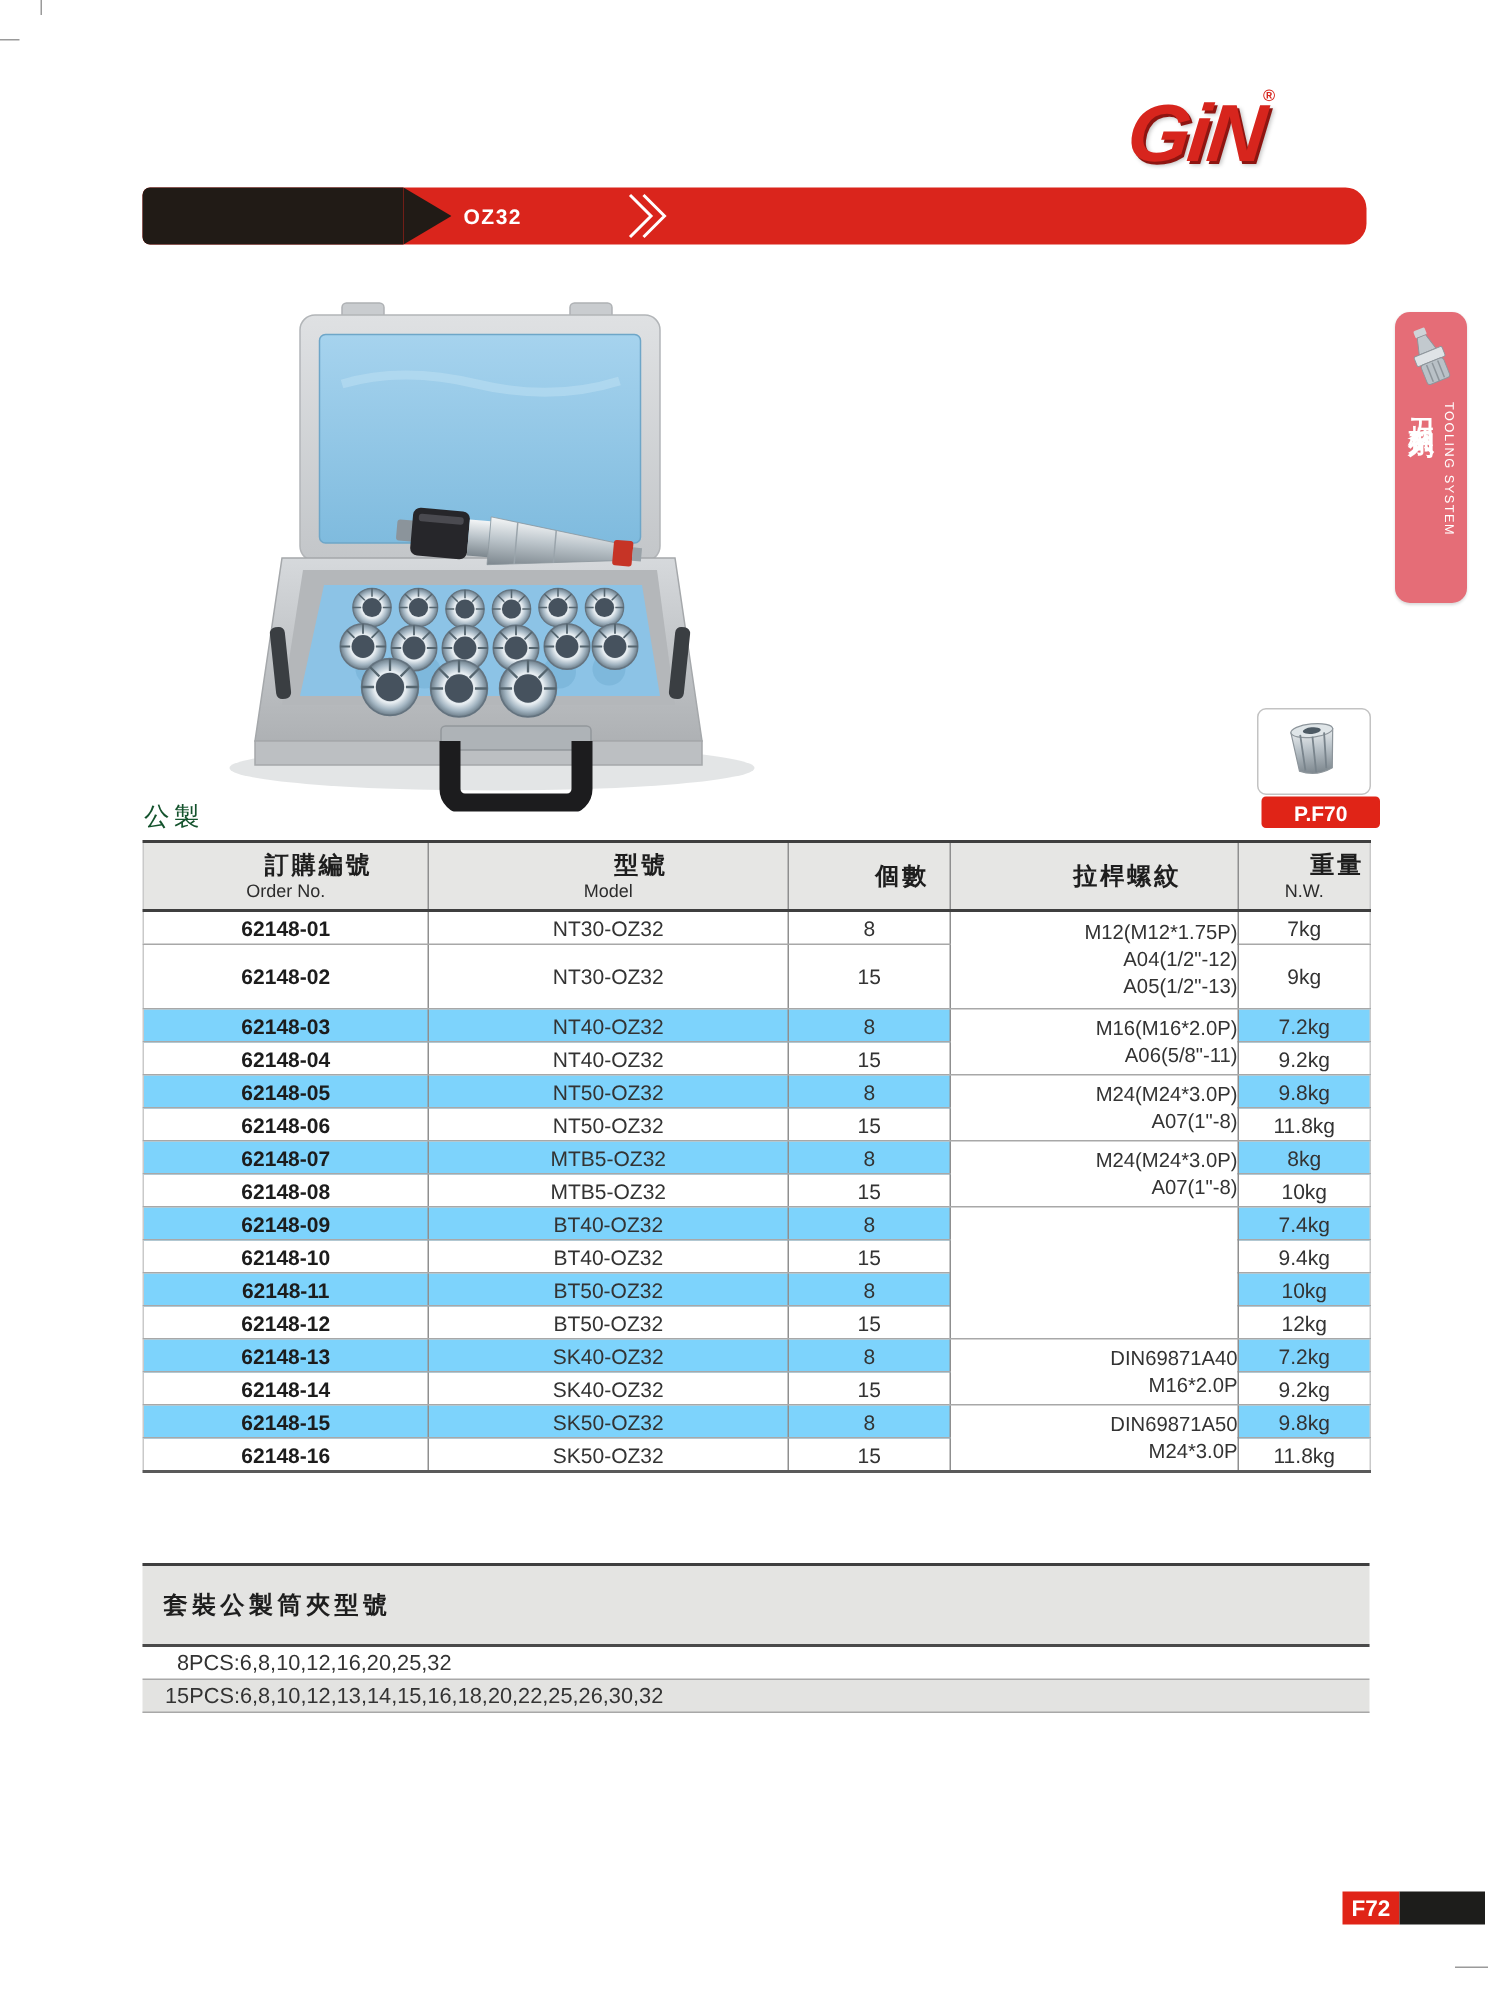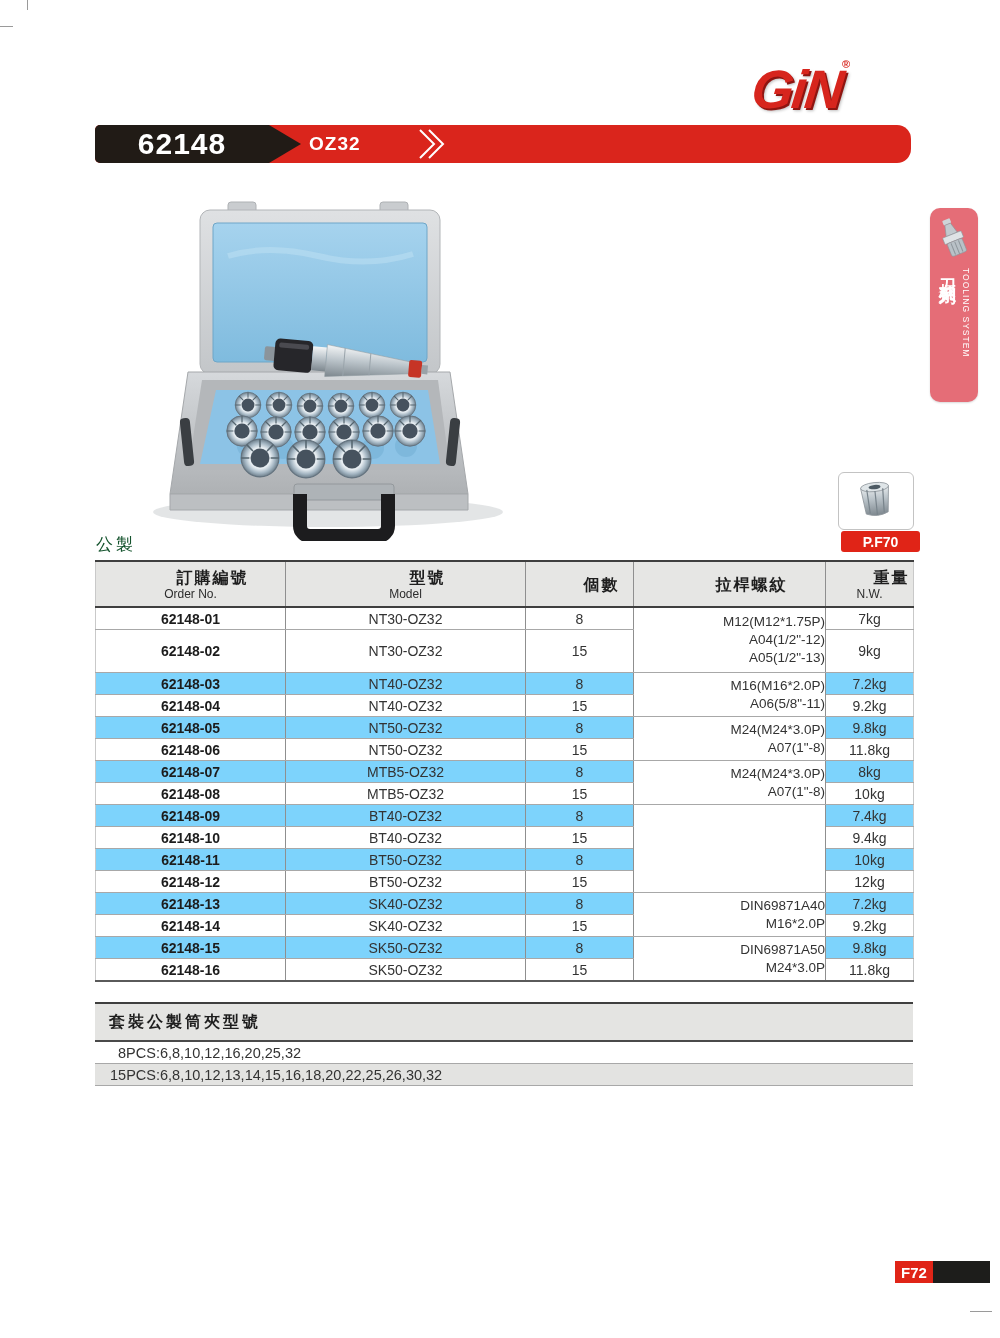--- a/index.html
+++ b/index.html
@@ -22,21 +22,21 @@
   
   .hbar{position:absolute;left:95px;top:125px;width:816px;height:38px;background:#da251c;
         border-radius:5px 14px 14px 5px;}
   .hbar-black{position:absolute;left:0;top:0;width:174px;height:38px;background:#211b16;
         border-radius:5px 0 0 5px;}
   .hbar-arrow{position:absolute;left:174px;top:0;width:32px;height:38px;background:#211b16;
         clip-path:polygon(0 0,100% 50%,0 100%);}
   .hbar-code{position:absolute;left:0;top:0;width:174px;height:38px;display:flex;align-items:center;
         justify-content:center;color:#fff;font-size:30px;font-weight:bold;letter-spacing:1px;}
   .hbar-size{position:absolute;left:214px;top:0;height:38px;display:flex;align-items:center;
-        color:#fff;font-size:19px;font-weight:bold;letter-spacing:1px;}
+        color:#fff;font-size:14px;font-weight:bold;letter-spacing:1px;}
   .hbar-chev{position:absolute;left:322px;top:3px;}
   .hbar-title{position:absolute;left:382px;top:0;height:38px;display:flex;align-items:baseline;
         padding-top:4px;color:#fff;}
   .hbar-title .zh{font-size:26px;letter-spacing:4px;font-weight:bold;line-height:34px;}
   .hbar-title .en{font-size:17px;font-weight:bold;margin-left:10px;margin-top:47px;}
 
   
   .product{position:absolute;left:148px;top:196px;}
 
   
@@ -72,23 +72,23 @@
   .order-table tbody tr.shaded td{background:#7dd3fc;}
   .order-table tbody td.c-order{font-weight:bold;color:#1c1c1c;}
   .order-table tbody td.spec-cell{background:#fff !important;text-align:right;padding-left:30px;
         font-size:13.5px;line-height:1.32;color:#333;}
   .order-table tbody tr.tall td{height:42px;}
   .col-order{width:190px;}.col-model{width:240px;}.col-qty{width:108px;}
   .col-spec{width:192px;}.col-wt{width:88px;}
 
   
   .sets{position:absolute;left:95px;top:1002px;width:818px;}
-  .sets-title{height:40px;background:#e4e4e2;border-top:2px solid #3f3f3f;border-bottom:2px solid #4a4a4a;
+  .sets-title{height:56px;background:#e4e4e2;border-top:2px solid #3f3f3f;border-bottom:2px solid #4a4a4a;
         display:flex;align-items:center;padding-left:14px;font-size:16px;font-weight:bold;
-        letter-spacing:3px;color:#1e1e1e;box-sizing:border-box;}
+        letter-spacing:3px;color:#1e1e1e;box-sizing:border-box;margin-top:40px;}
   .sets-row{height:22px;display:flex;align-items:center;font-size:14.5px;color:#333;
         border-bottom:1px solid #a8a8a8;box-sizing:border-box;}
   .sets-row:nth-child(2){padding-left:23px;background:#fff;}
   .sets-row:nth-child(3){padding-left:15px;background:#e3e3e1;}
 
   
   .fbadge-red{position:absolute;left:895px;top:1261px;width:38px;height:22px;background:#e02417;
         color:#fff;font-weight:bold;font-size:15px;display:flex;align-items:center;justify-content:center;}
   .fbadge-black{position:absolute;left:933px;top:1261px;width:57px;height:22px;background:#1d1d1b;}
 </style>
@@ -99,21 +99,20 @@
 
   <div class="crop tl-v"></div>
   <div class="crop tl-h"></div>
   <div class="crop br-h"></div>
 
   <div class="logo"><span class="logo-text">GiN</span><span class="logo-r">®</span></div>
 
   <div class="hbar">
     <div class="hbar-black"></div>
     <div class="hbar-arrow"></div>
-    <div class="hbar-code">62148</div>
     <div class="hbar-size">OZ32</div>
     <svg class="hbar-chev" width="34" height="32" viewBox="0 0 34 32">
       <path d="M3 2 L17 16 L3 30" fill="none" stroke="#fff" stroke-width="2"></path>
       <path d="M12 2 L26 16 L12 30" fill="none" stroke="#fff" stroke-width="2"></path>
     </svg>
     <div class="hbar-title">
       <span class="zh">銑床夾頭組</span>
       <span class="en">Collet Chuck Kit</span>
     </div>
   </div>

